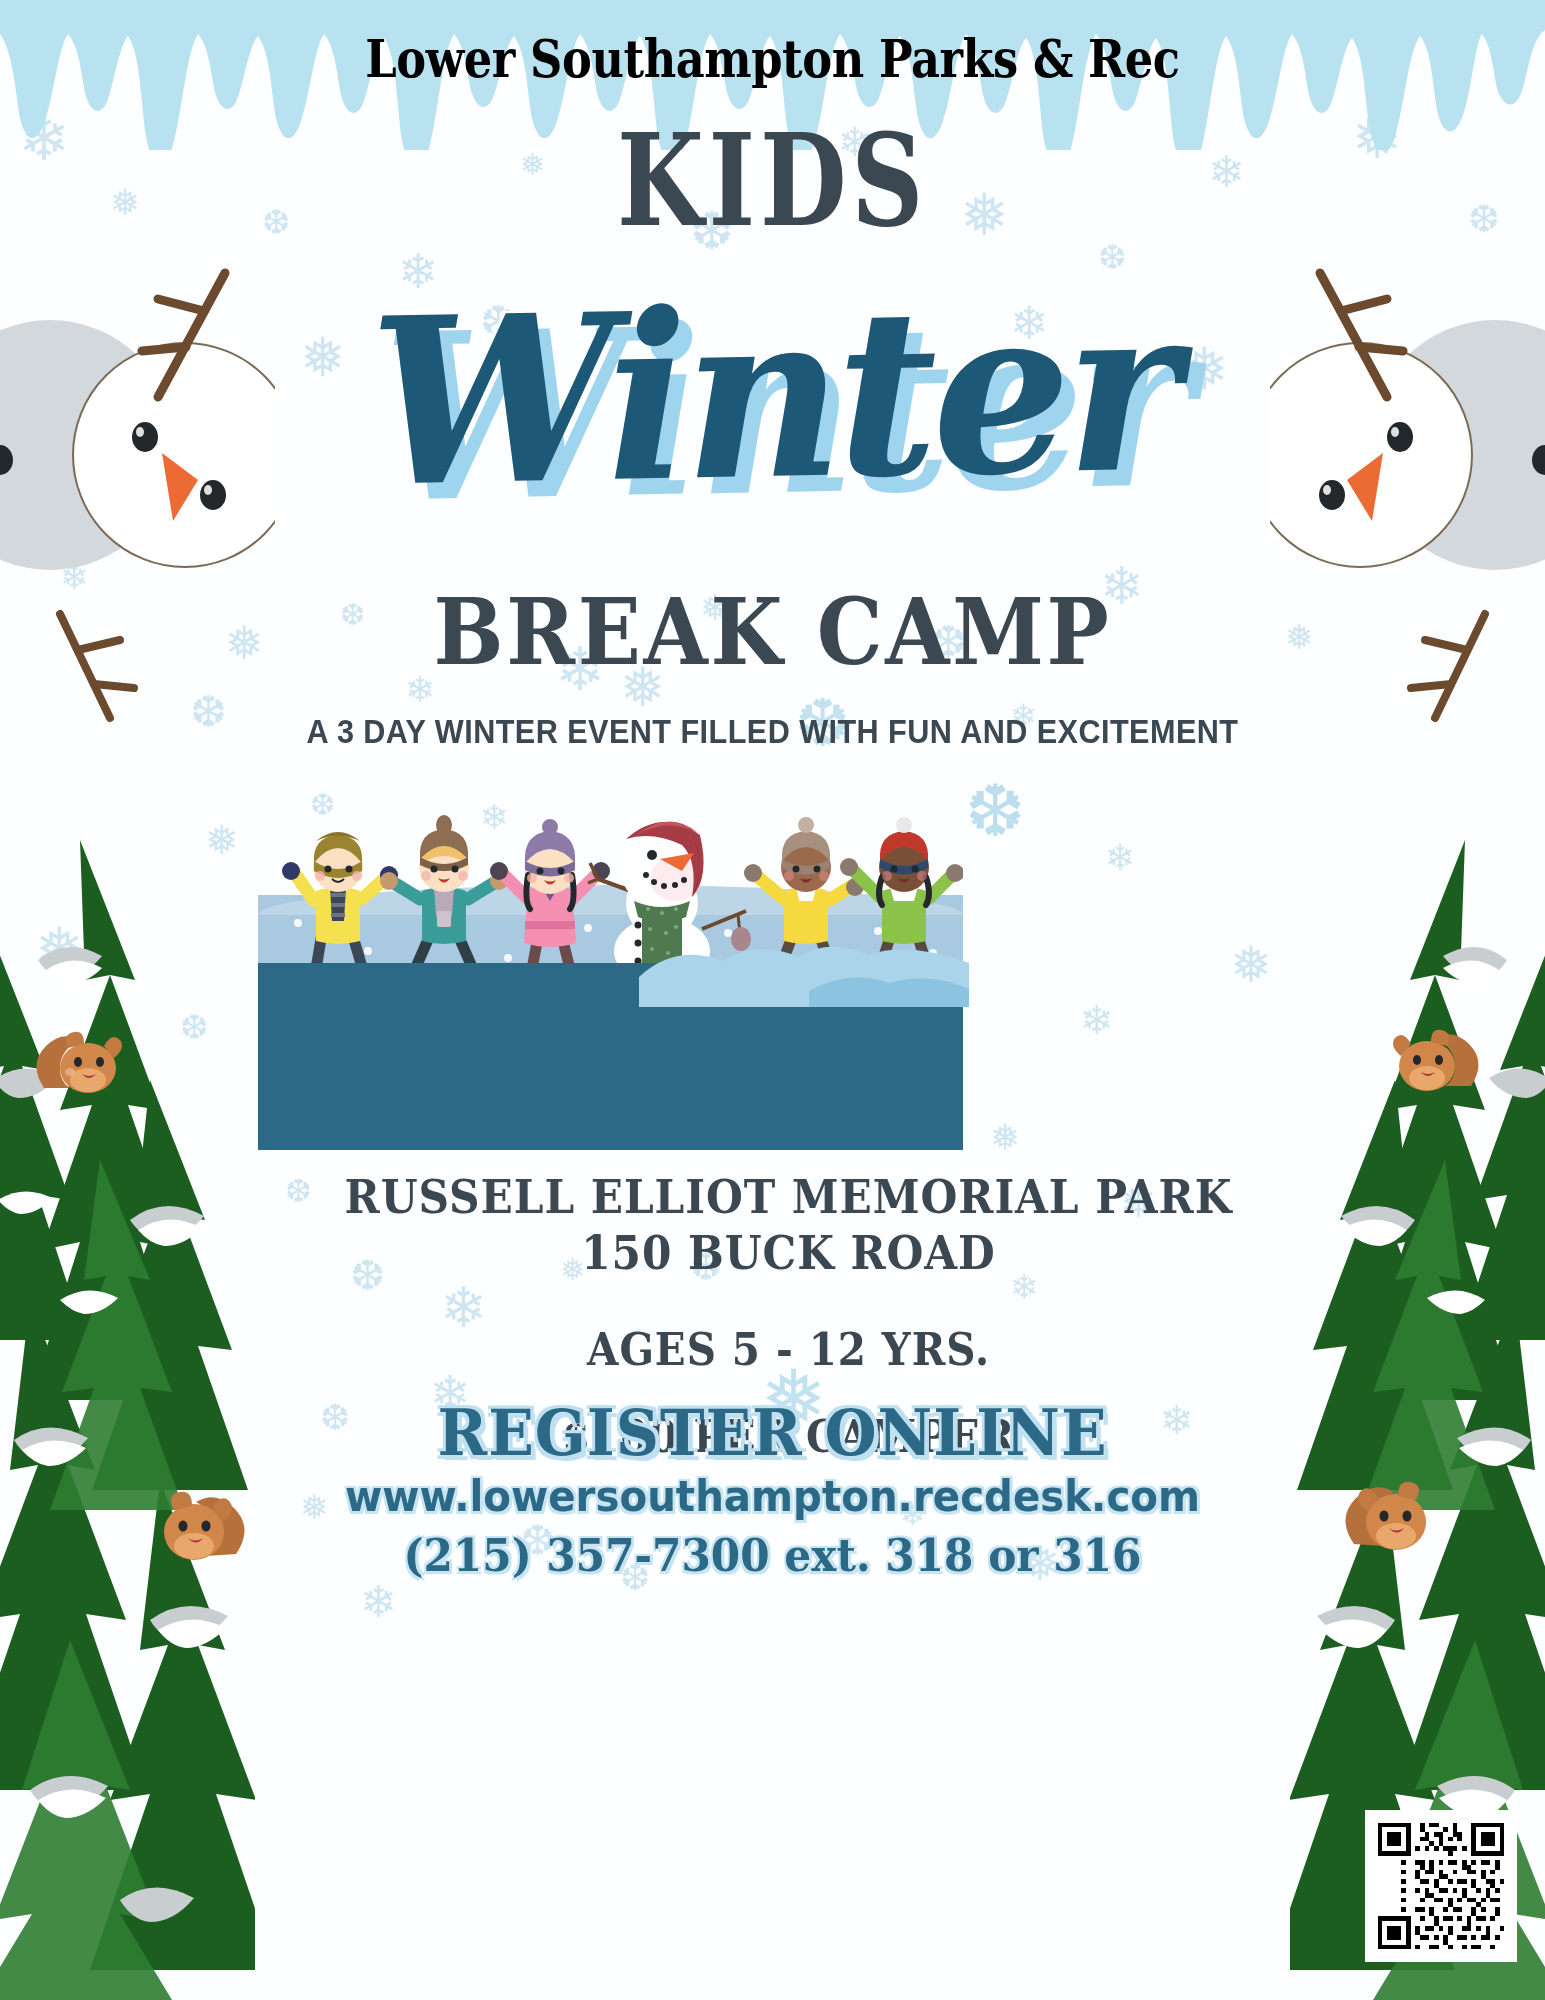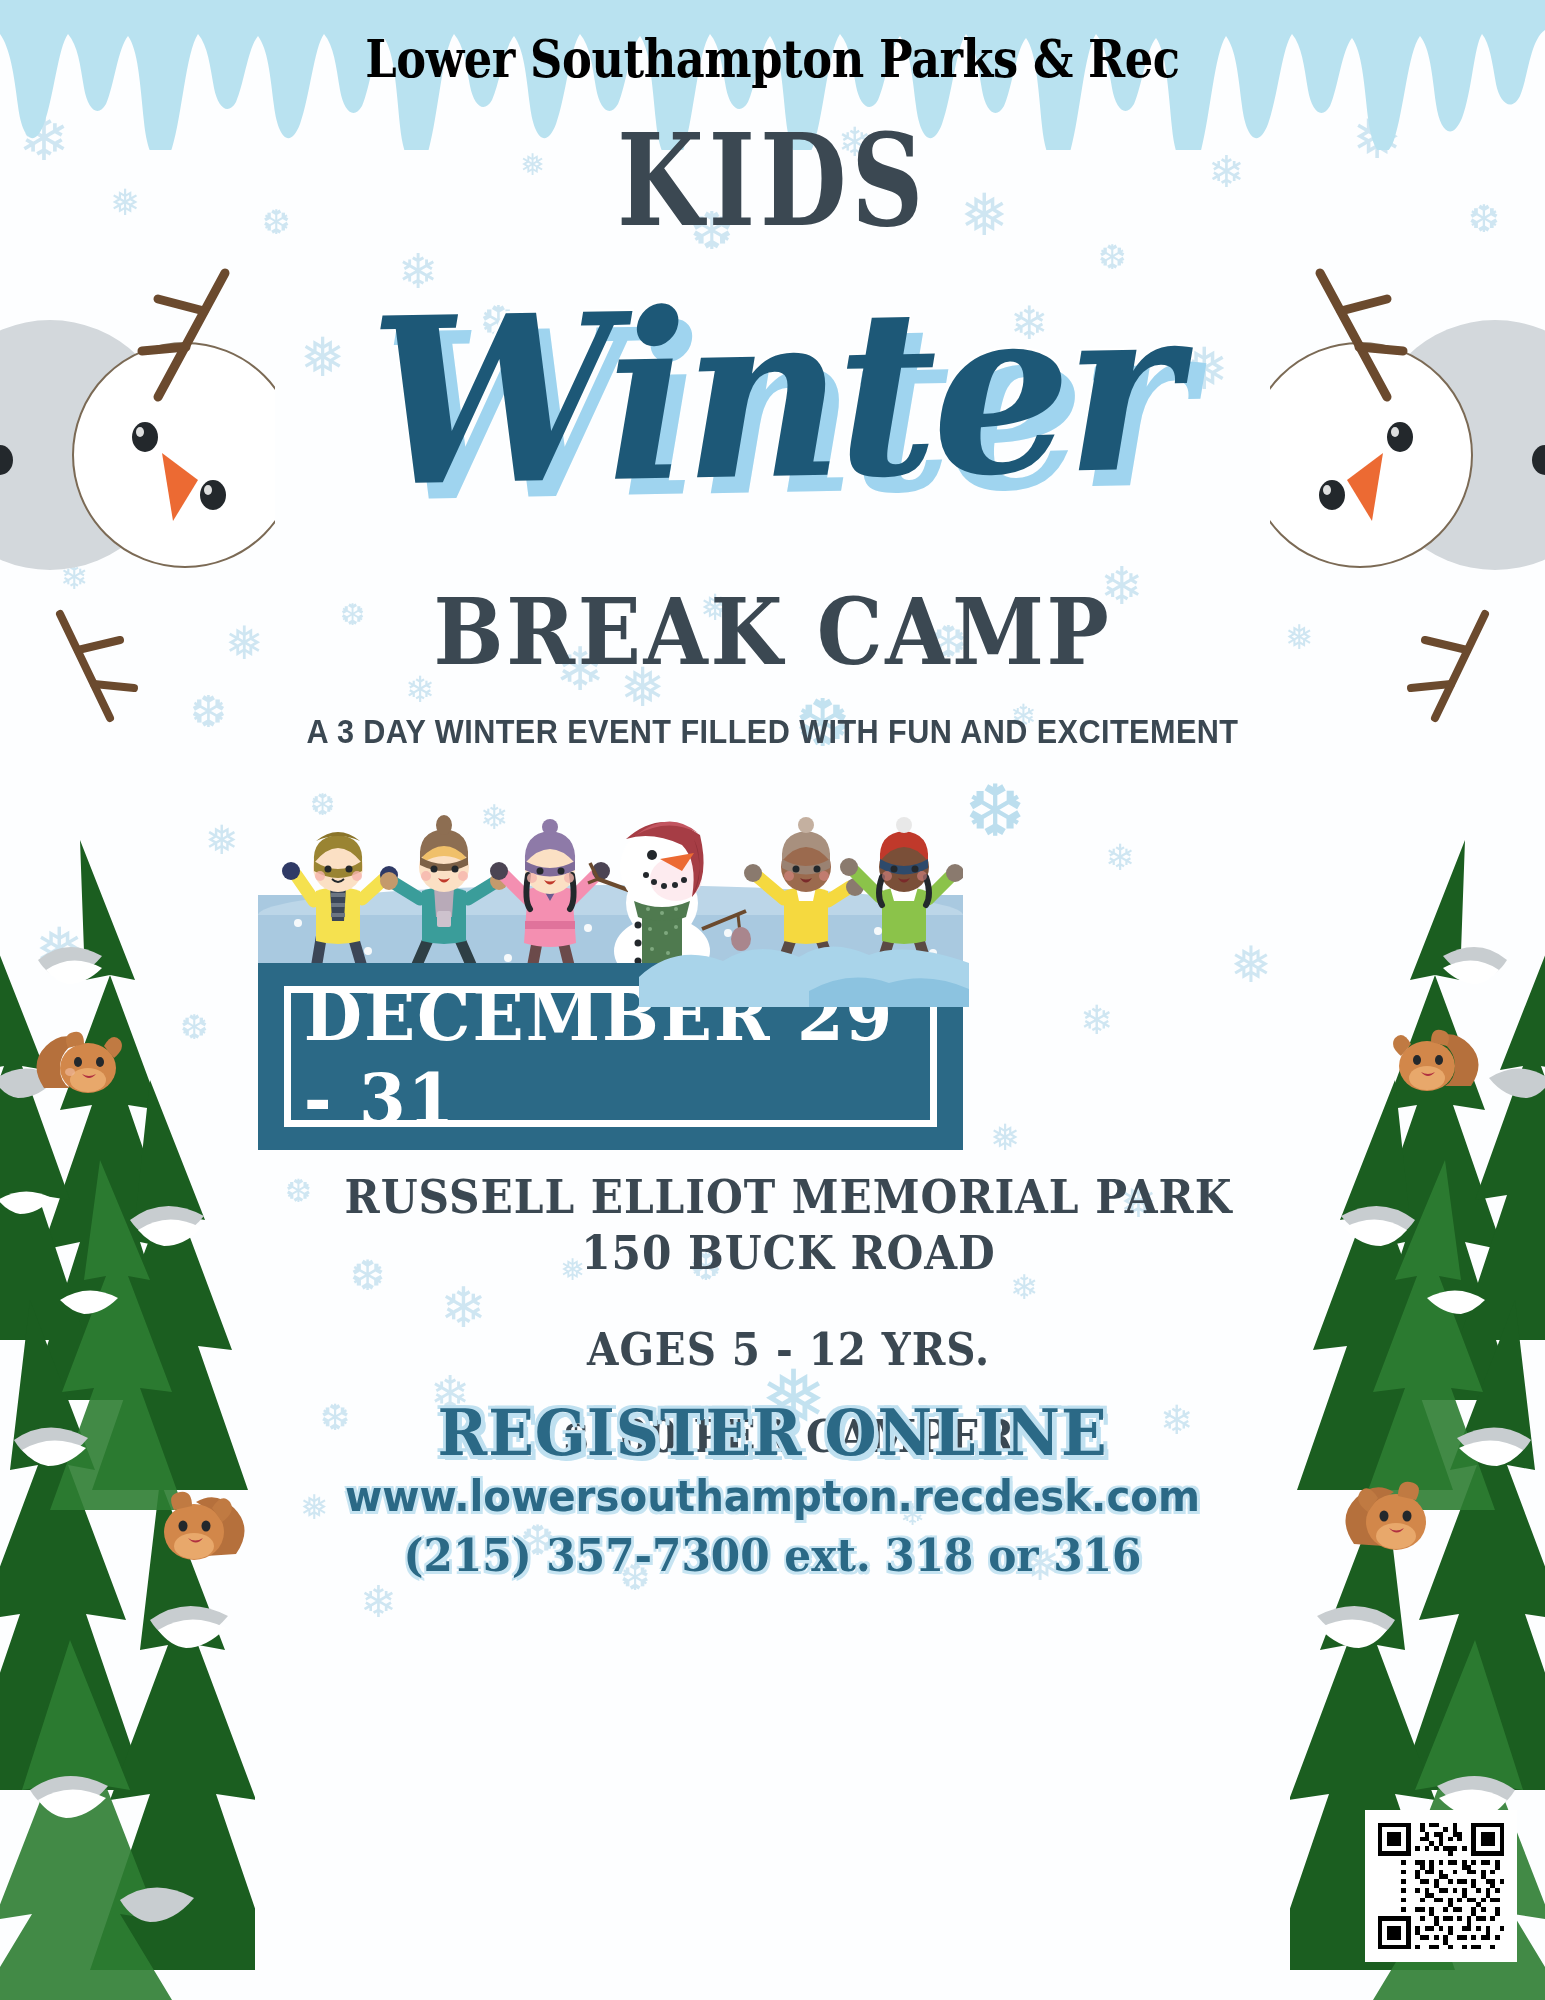--- a/index.html
+++ b/index.html
@@ -505,23 +505,20 @@
         <circle cx="70" cy="86" r="3.5" fill="#23282c"></circle>
           <circle cx="91" cy="86" r="3.5" fill="#23282c"></circle>
         <circle cx="63" cy="93" r="5" fill="#e08a8a" opacity="0.55"></circle>
           <circle cx="98" cy="93" r="5" fill="#e08a8a" opacity="0.55"></circle>
         <path d="M74,95 q6,9 12,0 q-6,3 -12,0" fill="#7a2a2a"></path>
       </g>
     </svg>
   </div>
 
   <div class="date-banner">
-    <div class="date-inner">
-      <span class="date-text">DECEMBER 29 - 31</span>
-    </div>
     <svg class="snowdrift" viewBox="0 0 330 70" preserveAspectRatio="none">
       <path fill="#a9d4ea" d="M0,40 q36,-34 84,-16 q34,-22 76,-4 q30,-20 70,-2 q38,-14 100,8 v44 H0 z"></path>
       <path fill="#8cc3e0" d="M170,54 q40,-22 80,-8 q40,-12 80,6 v18 H170 z"></path>
     </svg>
   </div>
 
   <div class="details">
     <div class="detail-line d-venue">RUSSELL ELLIOT MEMORIAL PARK</div>
     <div class="detail-line d-street">150 BUCK ROAD</div>
     <div class="detail-line d-ages">AGES 5 - 12 YRS.</div>

